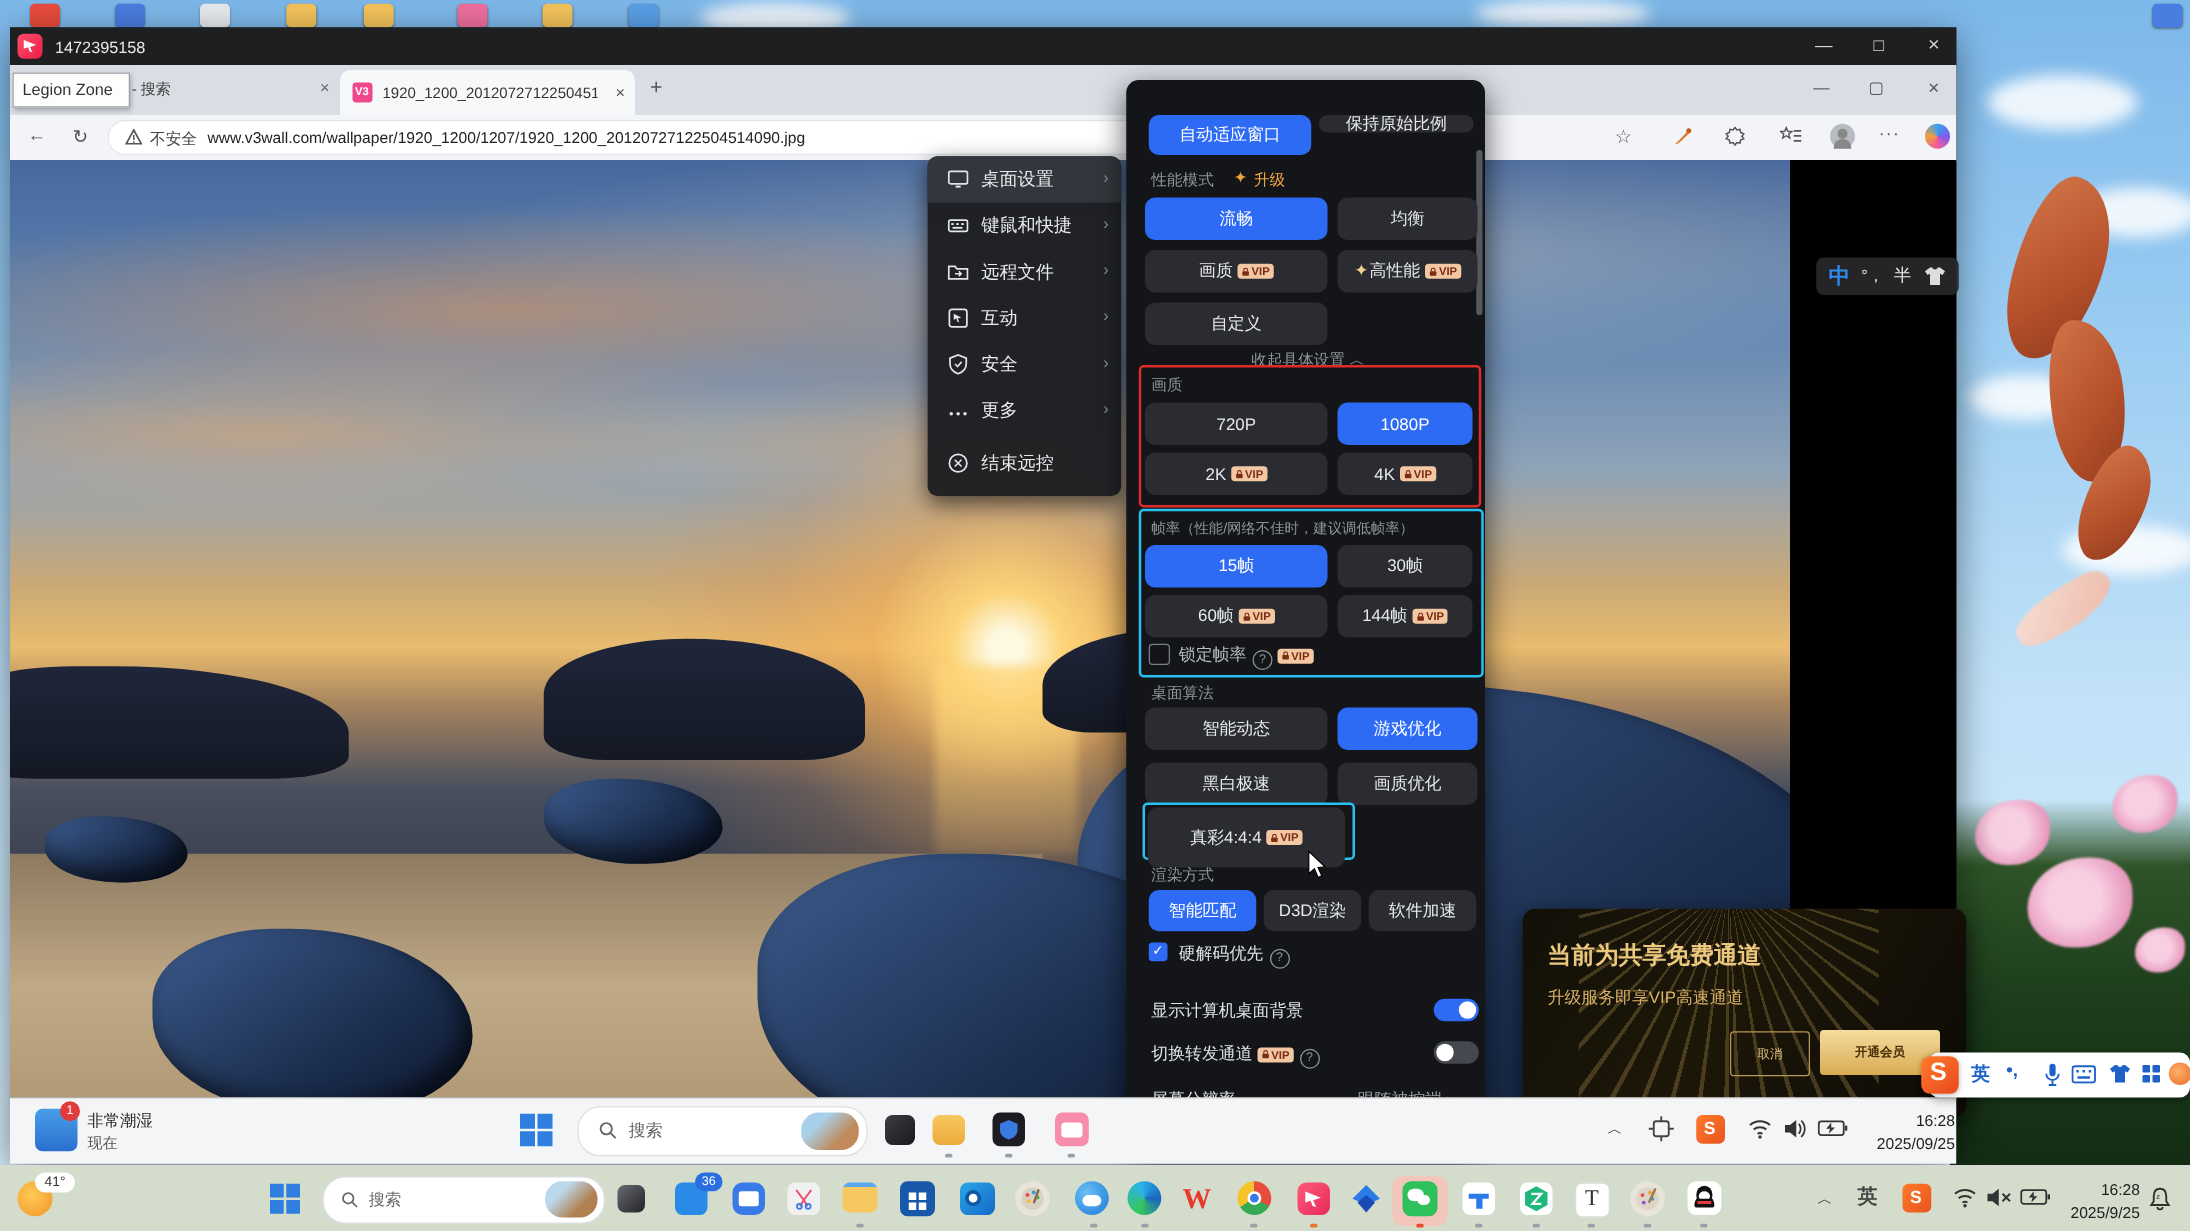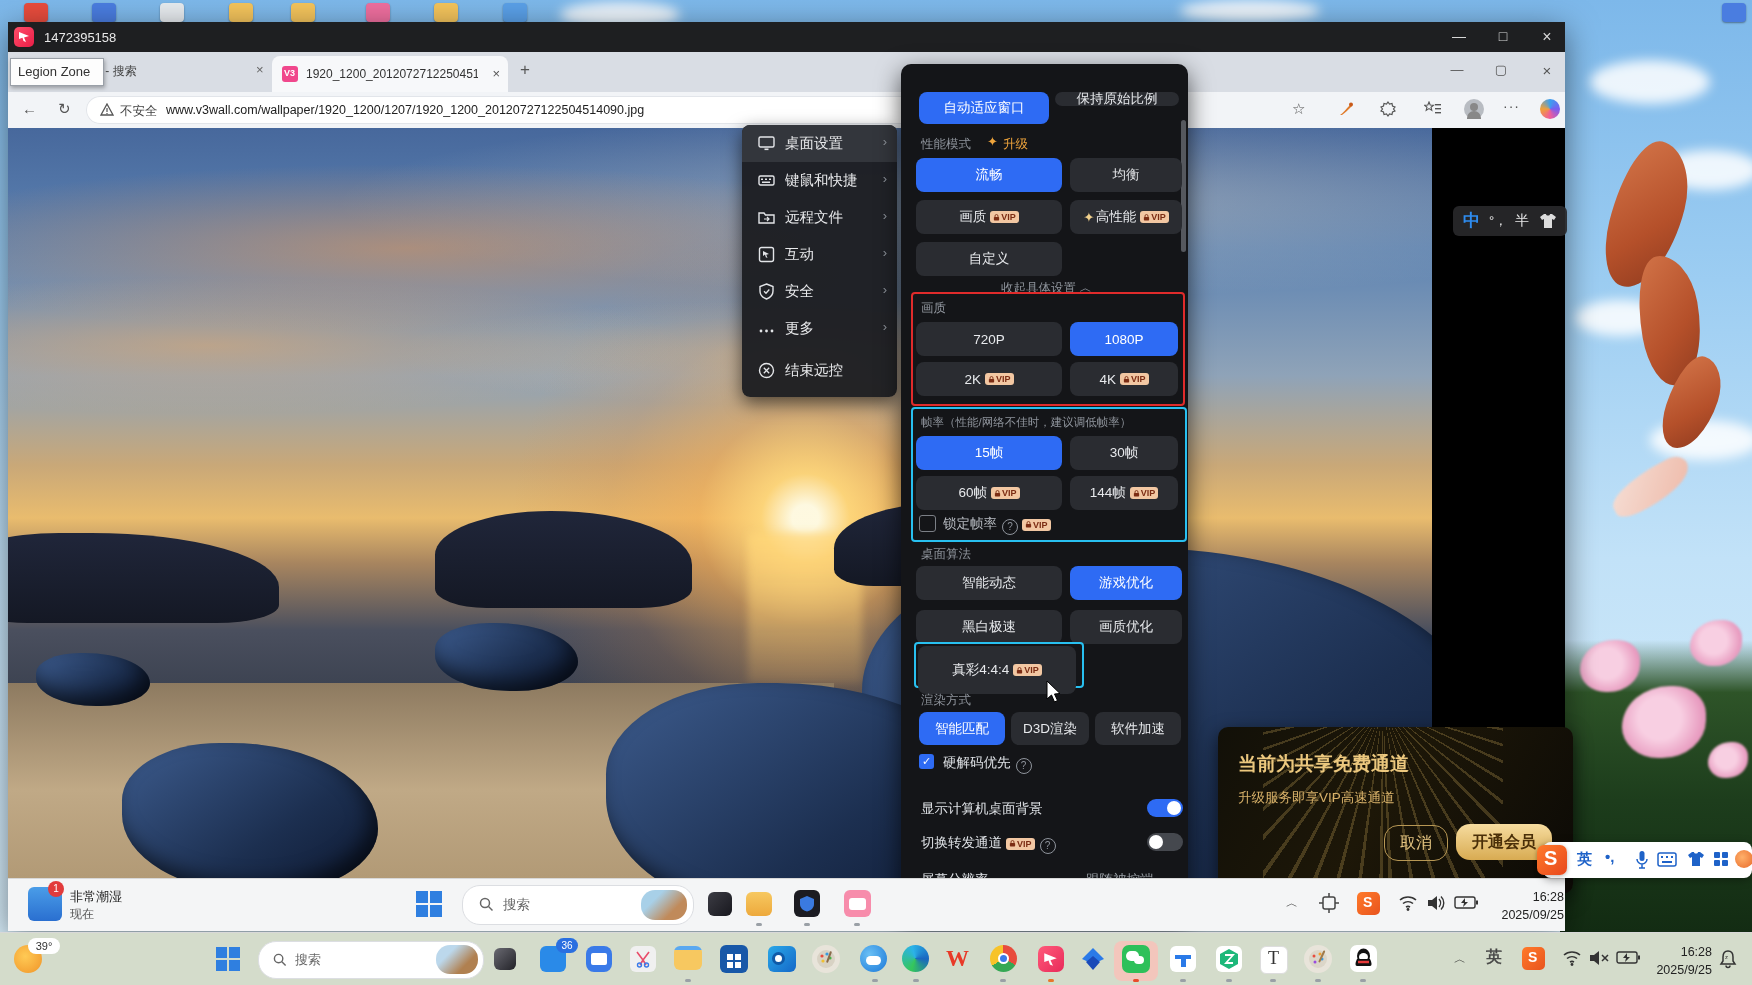--- a/index.html
+++ b/index.html
@@ -70,21 +70,21 @@
   .cb.unchecked{border:1.5px solid #7b7f86;}
   .cb.checked{background:#2e6bf4;color:#fff;font-size:11px;text-align:center;line-height:15px;}
   .qmark{display:inline-block;width:14px;height:14px;border:1.2px solid #8f949c;border-radius:50%;
     color:#8f949c;font-size:10px;line-height:13px;text-align:center;margin-left:5px;vertical-align:-2px;}
   .prow{position:absolute;color:#dfe2e6;font-size:13.5px;white-space:nowrap;}
   
   .promo{left:1210px;top:705px;width:355px;height:167px;border-radius:10px;overflow:hidden;
     background:linear-gradient(120deg,#121008 0%,#1d1708 45%,#0c0a06 100%);box-shadow:0 6px 18px rgba(0,0,0,.6);}
   .promo .rays{position:absolute;right:70px;top:-20px;width:240px;height:220px;
     background:repeating-conic-gradient(from 180deg at 50% 0%,rgba(214,178,94,.25) 0 1.2deg,rgba(0,0,0,0) 1.2deg 7deg);}
-  .gbtn{position:absolute;border-radius:14px;font-size:16px;display:flex;align-items:center;justify-content:center;}
+  .gbtn{position:absolute;border-radius:3px;font-size:10px;display:flex;align-items:center;justify-content:center;}
   .tbar{background:#f4f5f6;border-top:1px solid #d8d8d8;}
   .searchpill{background:#fff;border:1px solid #dcdee2;border-radius:18px;}
   .tbicon{position:absolute;border-radius:6px;}
   .rundot{position:absolute;width:6px;height:3px;border-radius:2px;background:#9aa0a6;}
   .winlogo{display:grid;grid-template-columns:1fr 1fr;grid-template-rows:1fr 1fr;gap:2px;}
   .winlogo i{background:#2f7fe0;}
   .traytxt{color:#222;font-size:12.5px;text-align:right;line-height:1.45;}
   .sogou{left:1543px;top:842px;width:209px;height:36px;background:#fff;border-radius:8px;box-shadow:0 2px 8px rgba(0,0,0,.35);}
   .simple-ic{color:#1e62c8;}
   
@@ -536,21 +536,21 @@
         </svg>
     <div class="abs traytxt" style="left:1470px;top:9px;width:86px;">
       <div>16:28</div>
       <div>2025/09/25</div>
     </div>
   </div>
 </div>
 
 <div class="abs tbar" style="left:0px;top:932px;width:1752px;height:53px;background:rgba(223,232,214,.95);">
   <div class="abs" style="left:14px;top:12px;width:28px;height:28px;border-radius:50%;background:radial-gradient(circle at 40% 40%,#ffca55,#f09428);"></div>
-  <div class="abs" style="left:28px;top:5px;min-width:26px;height:16px;border-radius:8px;background:#fff;color:#333;font-size:11px;text-align:center;line-height:16px;padding:0 3px;">39°</div>
+  <div class="abs" style="left:28px;top:5px;min-width:26px;height:16px;border-radius:8px;background:#fff;color:#333;font-size:11px;text-align:center;line-height:16px;padding:0 3px;">41°</div>
   <div class="abs winlogo" style="left:216px;top:14px;width:24px;height:24px;">
         <i></i>
         <i></i>
         <i></i>
         <i></i>
       </div>
   <div class="abs searchpill" style="left:258px;top:8px;width:224px;height:36px;">
     <svg class="abs" style="left:14px;top:11px;" width="14" height="14" viewBox="0 0 15 15">
           <circle cx="6" cy="6" r="4.5" fill="none" stroke="#666" stroke-width="1.5"></circle>
           <path d="M9.5 9.5 L13.5 13.5" stroke="#666" stroke-width="1.5"></path>

